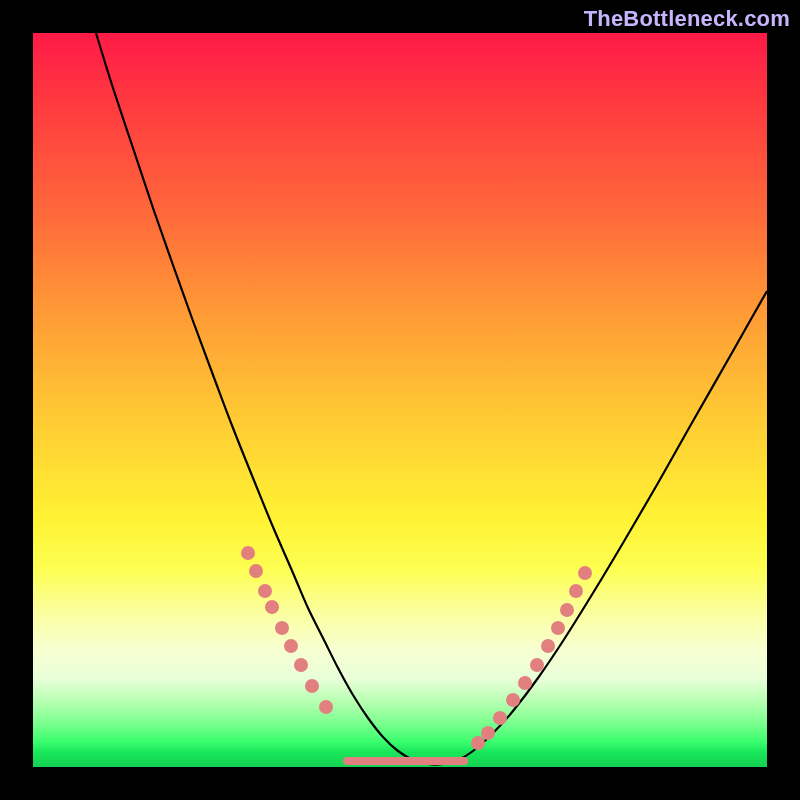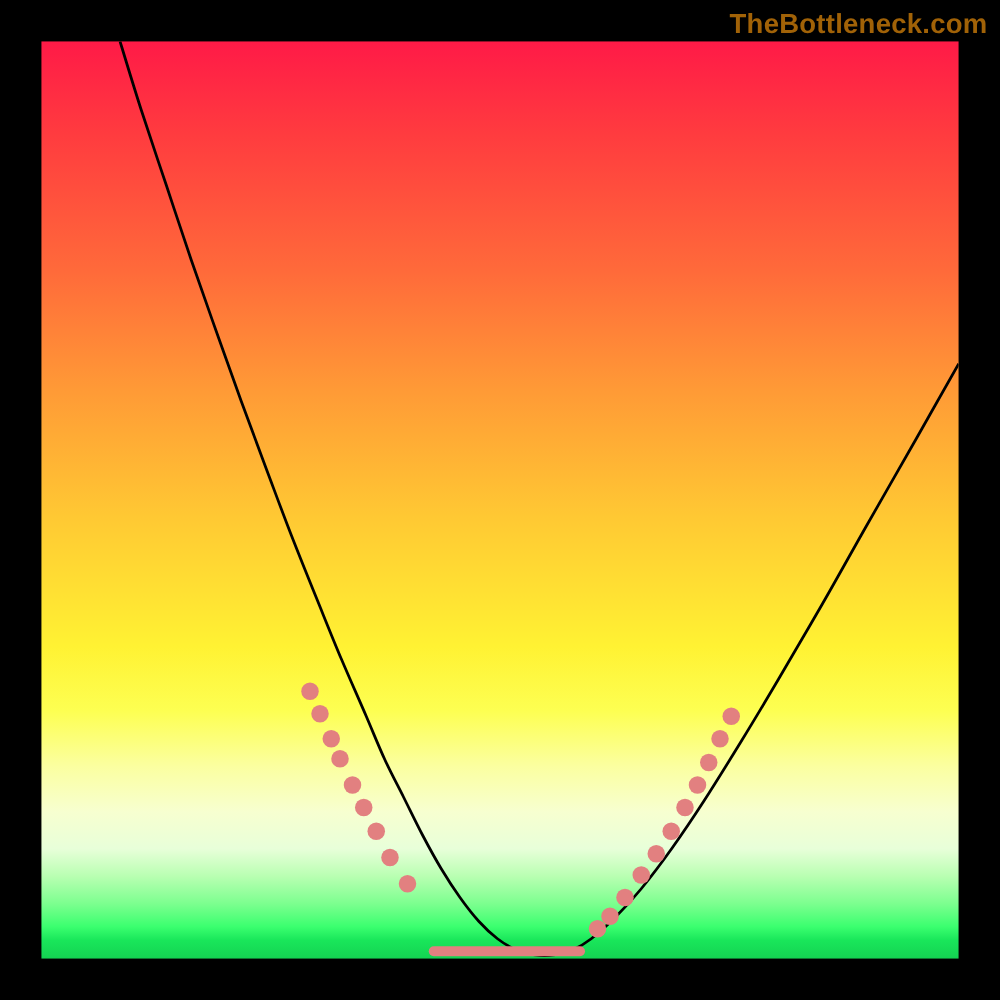--- a/index.html
+++ b/index.html
@@ -45,21 +45,21 @@
       #7cff8f 94%,
       #3bff6f 96.5%,
       #19e65a 98%,
       #14d252 100%
     );
   }
   .watermark {
     position: absolute;
     top: 6px;
     right: 10px;
-    color: #a16207;
+    color: #c4b5fd;
     font-size: 22px;
     font-weight: 600;
     letter-spacing: 0.2px;
     user-select: none;
   }
   svg.curve {
     position: absolute;
     inset: 0;
     width: 100%;
     height: 100%;

